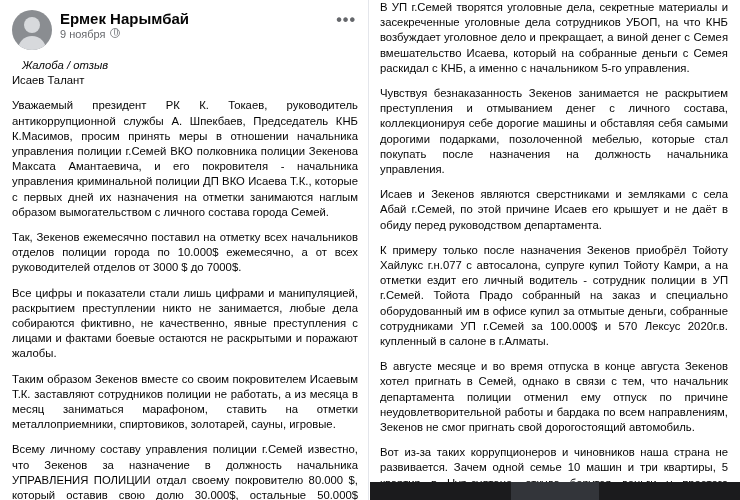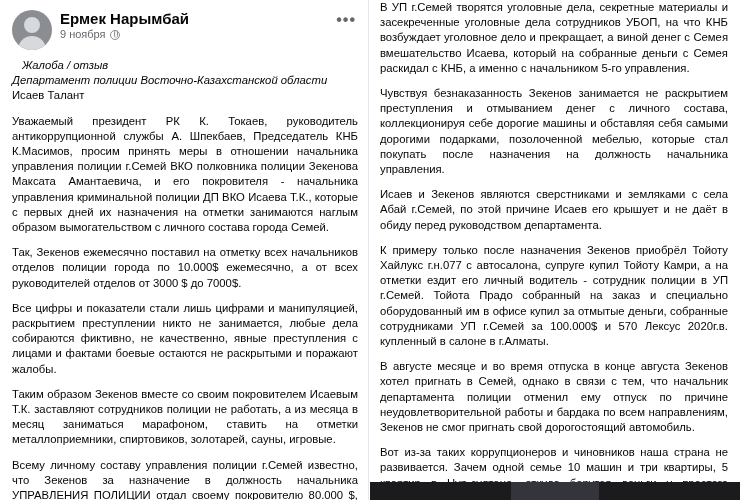--- a/index.html
+++ b/index.html
@@ -86,21 +86,21 @@
     font-weight: bold;
     color: #050505;
     line-height: 15px;
     margin-bottom: 2px;
   }
   .post-meta {
     font-size: 11px;
     color: #65676b;
     line-height: 13px;
     display: flex;
-    align-items: center;
+    align-items: flex-start;
   }
   .globe-icon {
     display: inline-block;
     width: 10px;
     height: 10px;
     margin-left: 4px;
     border-radius: 50%;
     border: 1px solid #8a8d91;
     box-sizing: border-box;
     position: relative;
@@ -177,21 +177,20 @@
         <div class="post-meta">
           <span>9 ноября</span>
           <span class="globe-icon"></span>
         </div>
       </div>
       <div class="menu-dots">•••</div>
     </div>
 
     <div class="body-text">
       <p class="indent tight">Жалоба / отзыв</p>
-      <p class="tight">Департамент полиции Восточно-Казахстанской области</p>
       <p>Исаев Талант</p>
       <p>Уважаемый президент РК К. Токаев, руководитель антикоррупционной службы А. Шпекбаев, Председатель КНБ К.Масимов, просим принять меры в отношении начальника управления полиции г.Семей ВКО полковника полиции Зекенова Максата Амантаевича, и его покровителя - начальника управления криминальной полиции ДП ВКО Исаева Т.К., которые с первых дней их назначения на отметки занимаются наглым образом вымогательством с личного состава города Семей.</p>
       <p>Так, Зекенов ежемесячно поставил на отметку всех начальников отделов полиции города по 10.000$ ежемесячно, а от всех руководителей отделов от 3000 $ до 7000$.</p>
       <p>Все цифры и показатели стали лишь цифрами и манипуляцией, раскрытием преступлении никто не занимается, любые дела собираются фиктивно, не качественно, явные преступления с лицами и фактами боевые остаются не раскрытыми и поражают жалобы.</p>
       <p>Таким образом Зекенов вместе со своим покровителем Исаевым Т.К. заставляют сотрудников полиции не работать, а из месяца в месяц заниматься марафоном, ставить на отметки металлоприемники, спиртовиков, золотарей, сауны, игровые.</p>
       <p>Всему личному составу управления полиции г.Семей известно, что Зекенов за назначение в должность начальника УПРАВЛЕНИЯ ПОЛИЦИИ отдал своему покровителю 80.000 $, который оставив свою долю 30.000$, остальные 50.000$ передал начальнику департамента Мадиеву Сагату Кентаевичу, так как Исаев и Мадиев очень близкие.</p>
 
     </div>
   </div>
 

